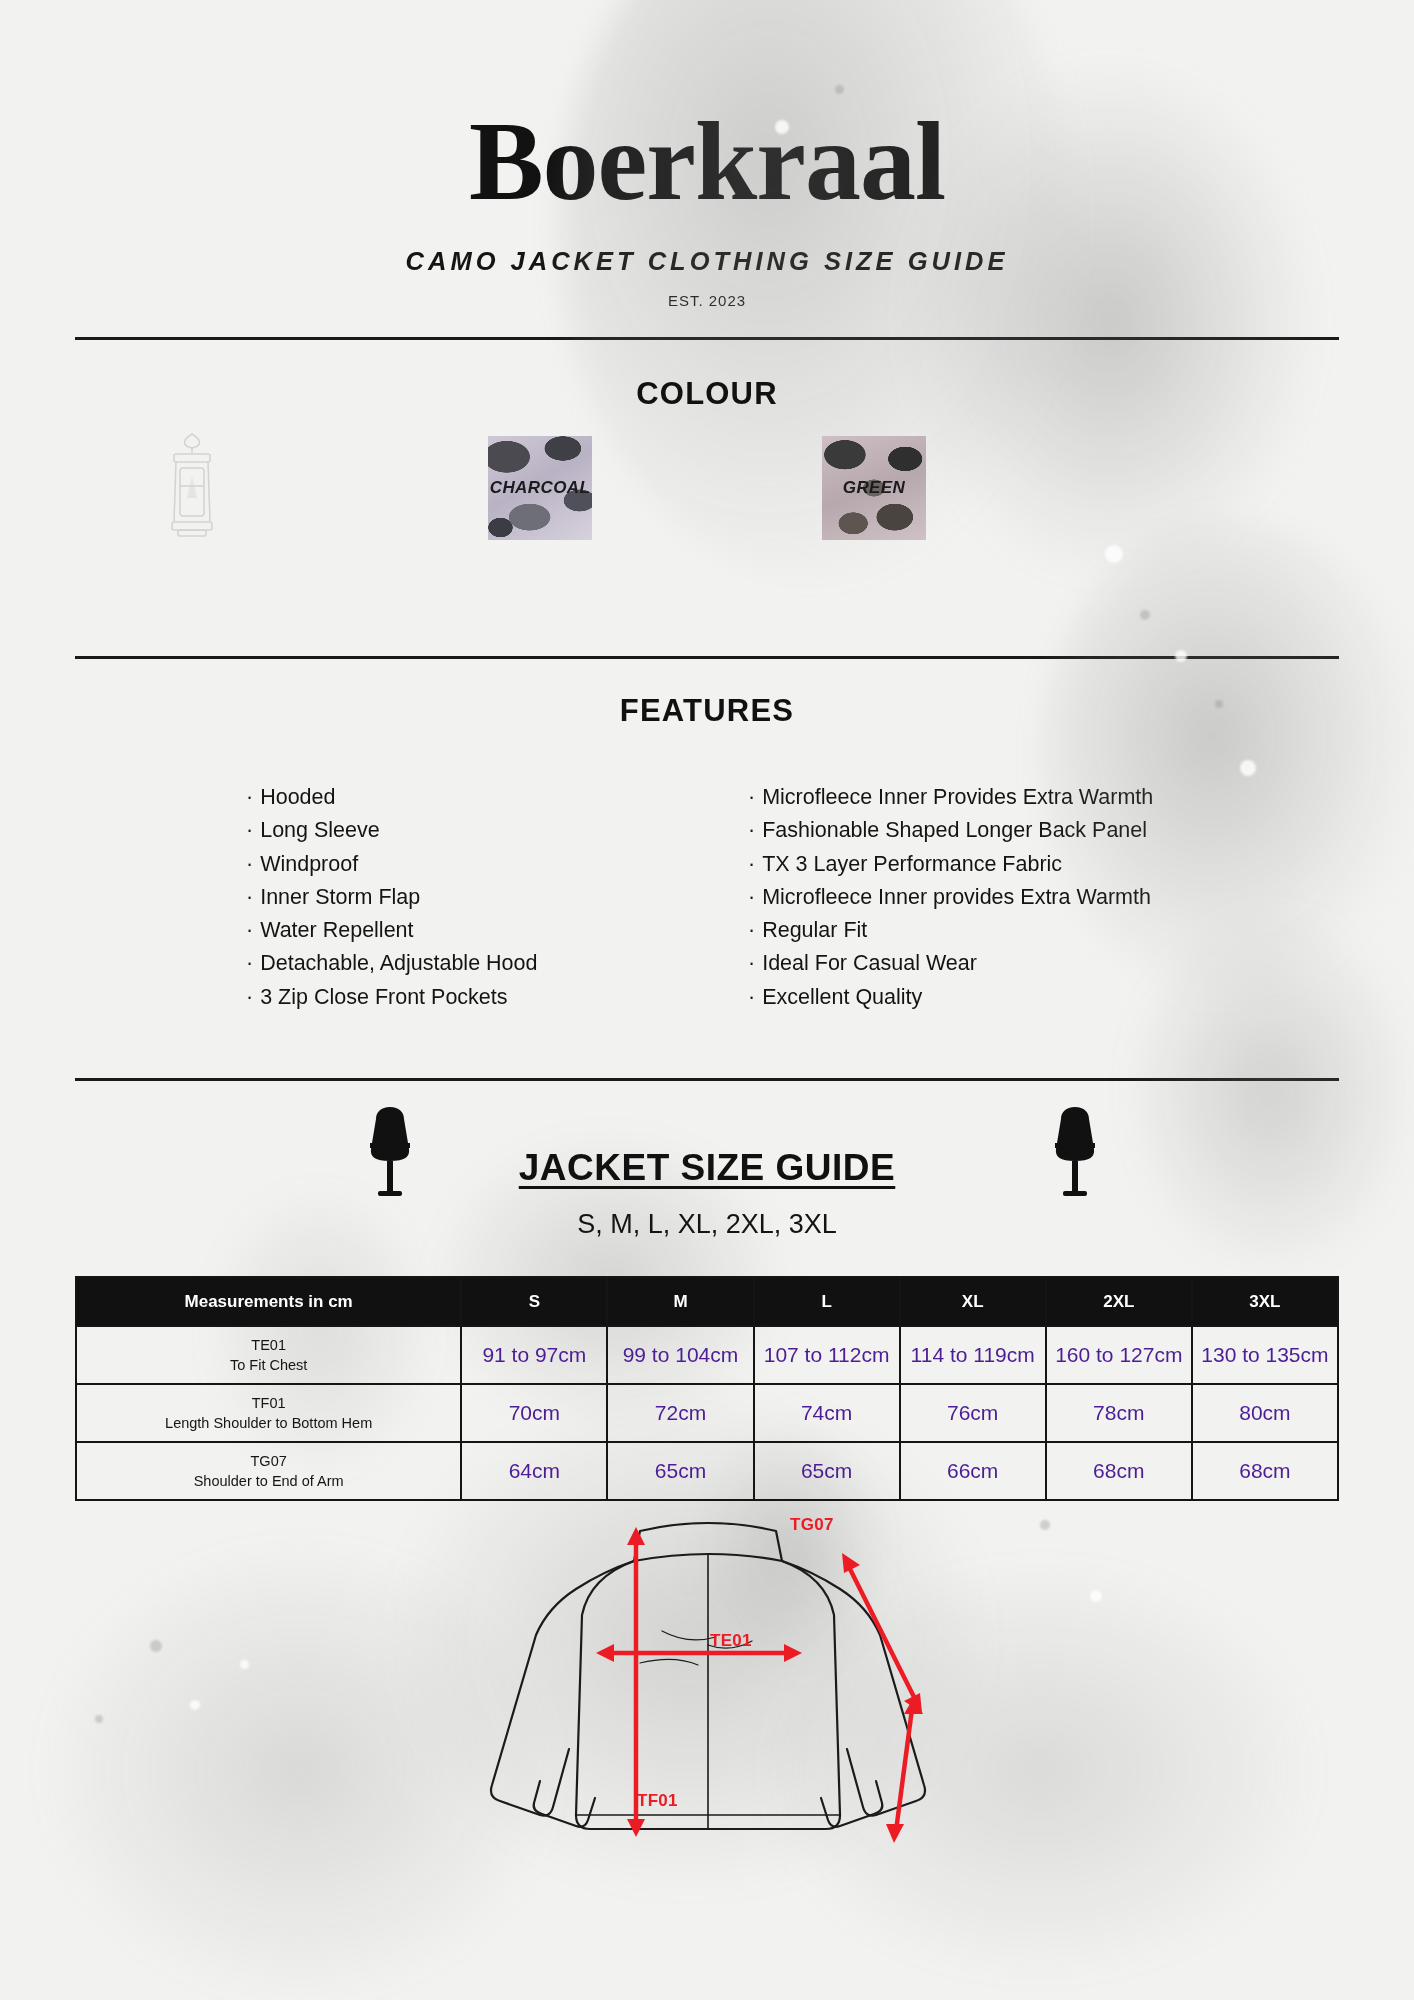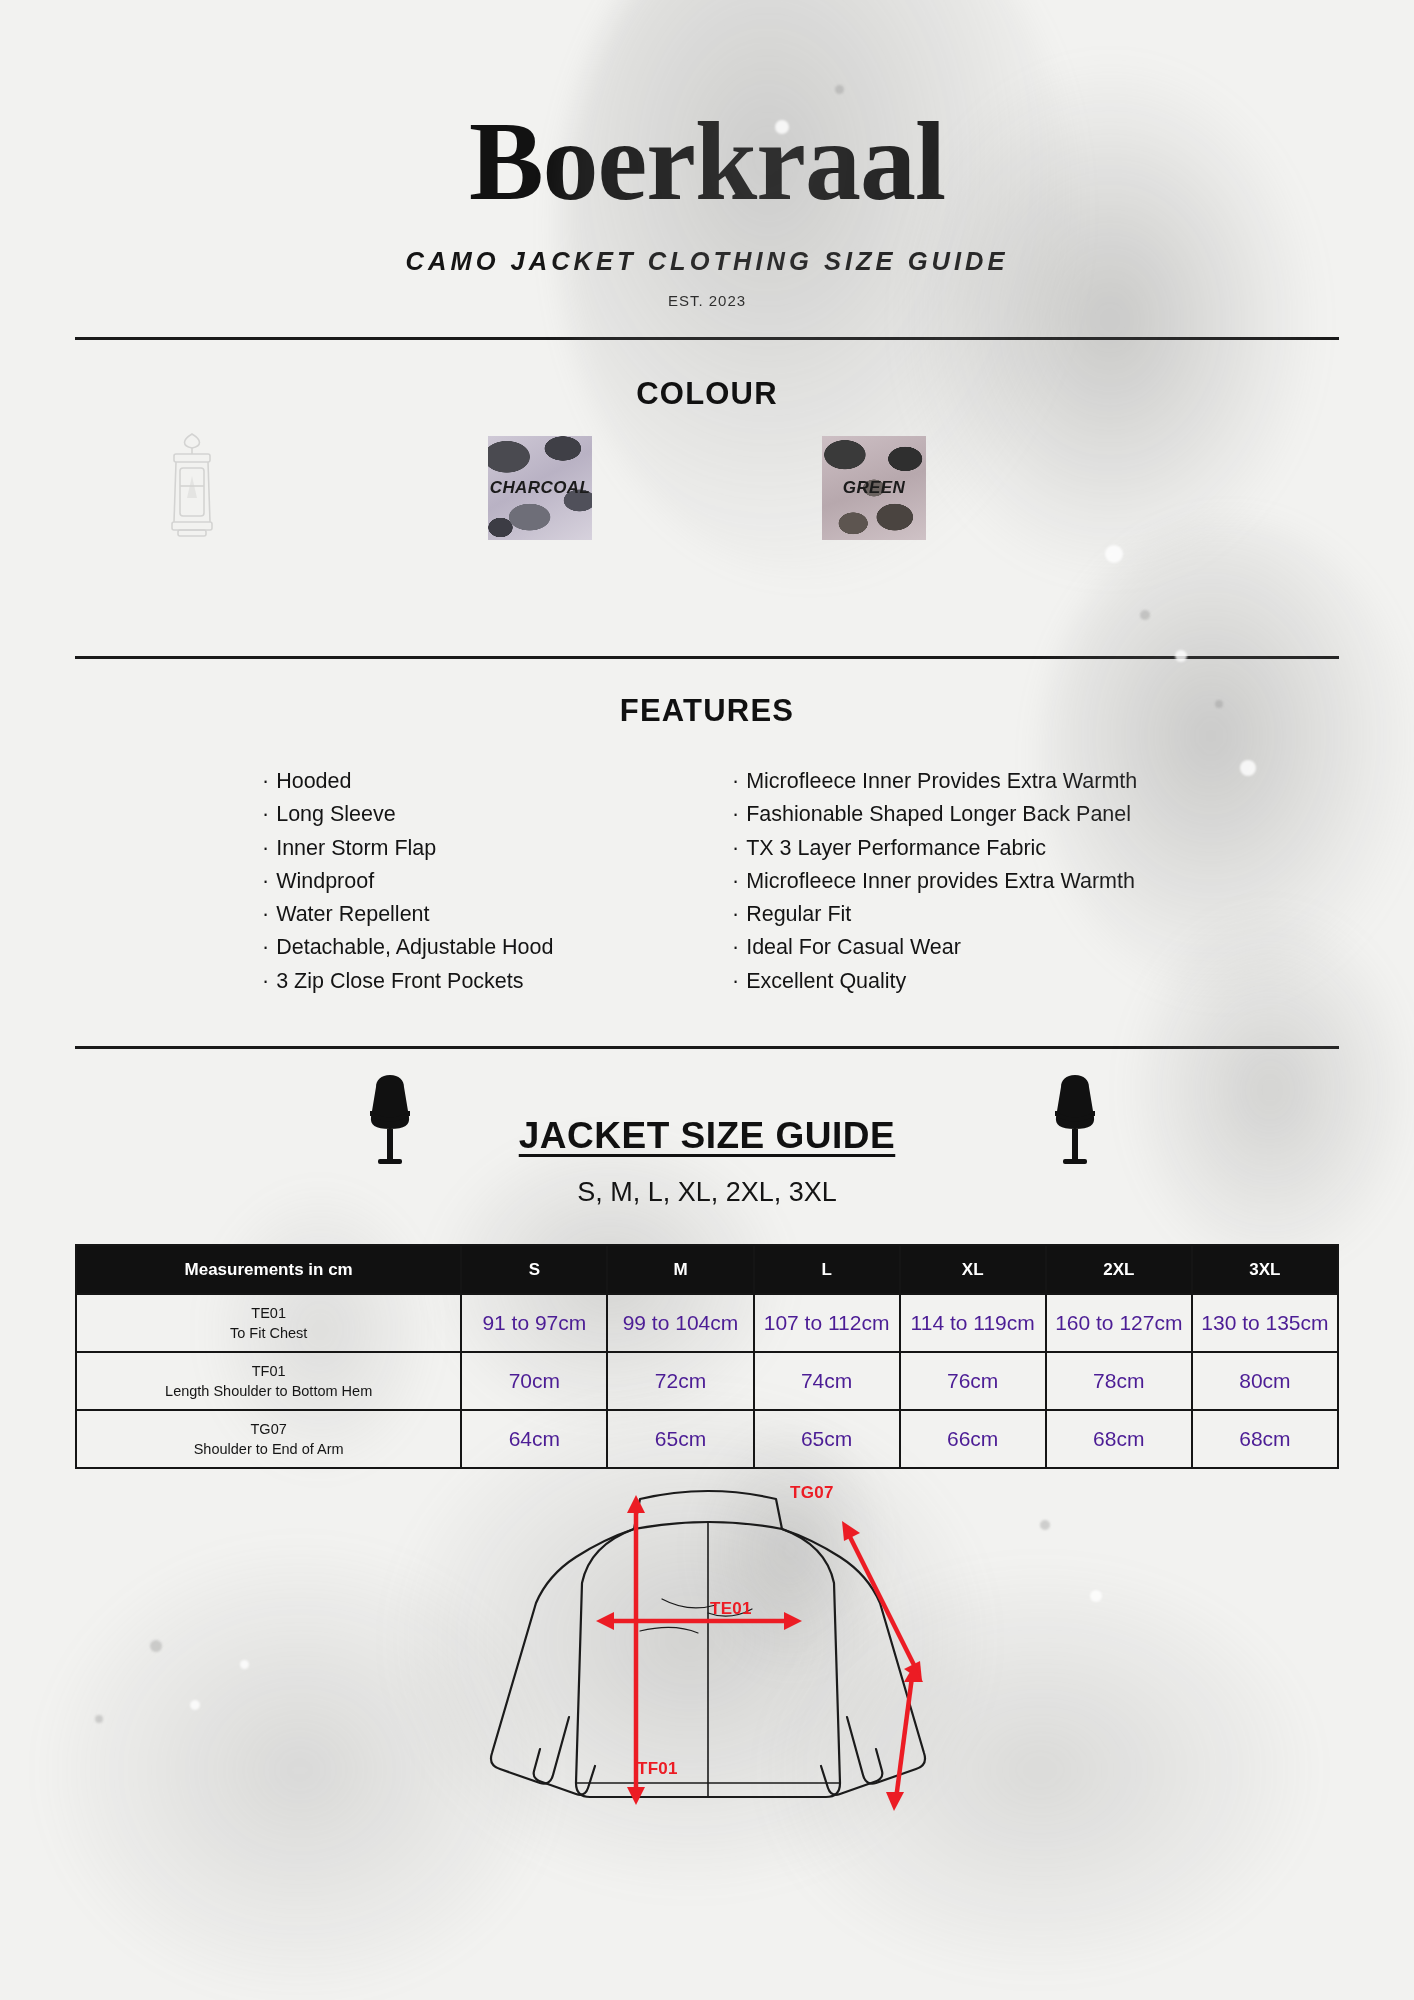--- a/index.html
+++ b/index.html
@@ -151,21 +151,21 @@
   }
 
   
   .features-block { padding-top: 34px; }
   .features-cols {
     display: flex;
     justify-content: center;
     gap: 110px;
     margin-top: 36px;
   }
-  .feat-list { list-style: none; margin: 0; padding: 0; }
+  .feat-list { list-style: none; margin: 16px; padding: 0; }
   .feat-list li {
     font-size: 21.5px;
     line-height: 33.3px;
     color: #141414;
     white-space: nowrap;
   }
   .feat-list li .dot { margin-right: 7px; }
   .col-left { width: 360px; }
   .col-right { width: 420px; }
 
@@ -310,22 +310,22 @@
   </div>
 
   <div class="rule"></div>
 
   <div class="features-block">
     <div class="section-title">FEATURES</div>
     <div class="features-cols">
       <ul class="feat-list col-left">
         <li><span class="dot">·</span><span>Hooded</span></li>
         <li><span class="dot">·</span><span>Long Sleeve</span></li>
+        <li><span class="dot">·</span><span>Windproof</span></li>
         <li><span class="dot">·</span><span>Inner Storm Flap</span></li>
-        <li><span class="dot">·</span><span>Windproof</span></li>
         <li><span class="dot">·</span><span>Water Repellent</span></li>
         <li><span class="dot">·</span><span>Detachable, Adjustable Hood</span></li>
         <li><span class="dot">·</span><span>3 Zip Close Front Pockets</span></li>
       </ul>
       <ul class="feat-list col-right">
         <li><span class="dot">·</span><span>Microfleece Inner Provides Extra Warmth</span></li>
         <li><span class="dot">·</span><span>Fashionable Shaped Longer Back Panel</span></li>
         <li><span class="dot">·</span><span>TX 3 Layer Performance Fabric</span></li>
         <li><span class="dot">·</span><span>Microfleece Inner provides Extra Warmth</span></li>
         <li><span class="dot">·</span><span>Regular Fit</span></li>

